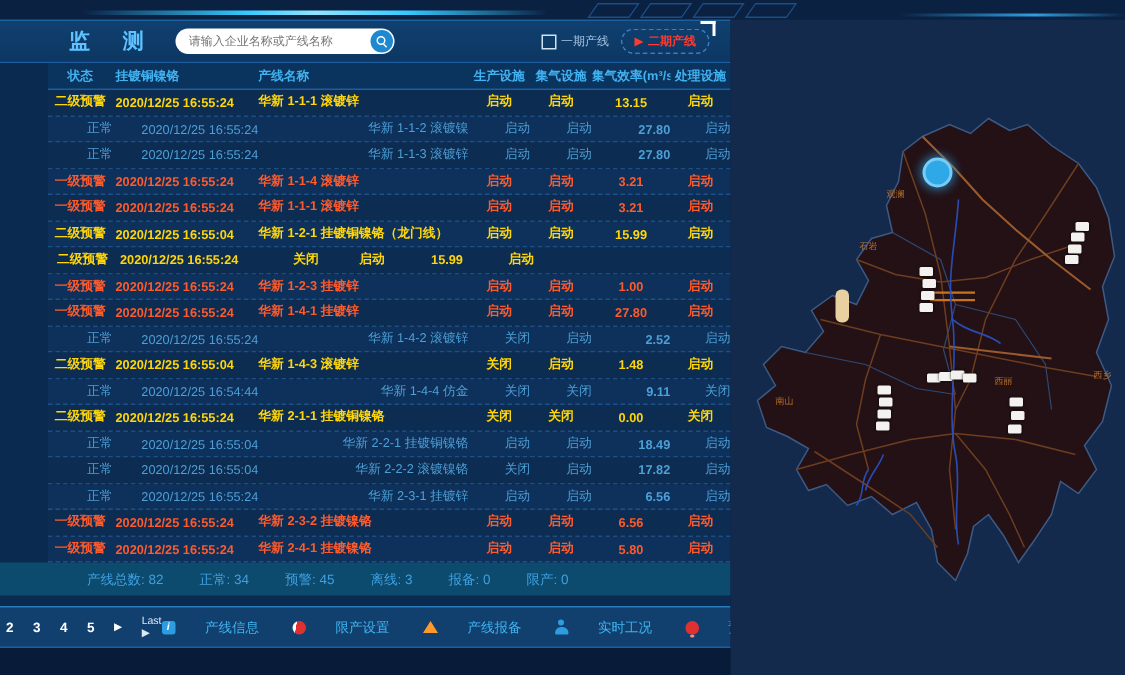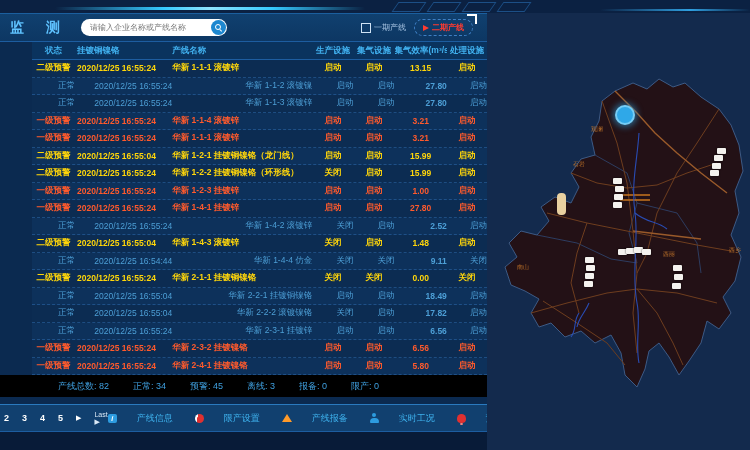--- a/index.html
+++ b/index.html
@@ -12,21 +12,21 @@
     background:linear-gradient(90deg,rgba(53,201,255,0),#35c9ff 35%,#8fe4ff 50%,#35c9ff 70%,rgba(53,201,255,0));}
   .glow-line2{position:absolute;top:9px;left:600px;width:150px;height:2px;
     background:linear-gradient(90deg,rgba(53,201,255,0),#2f9fe0 60%,rgba(53,201,255,0));}
   .deco-slants{position:absolute;left:395px;top:2px;display:flex;gap:7px;}
   .deco-slants i{width:26px;height:8px;border:1px solid #1c4f86;transform:skewX(-35deg);}
 
   
   .left-panel{position:absolute;left:0;top:13px;width:487px;height:419px;background:#0b2a50;}
 
   .panel-header{position:relative;height:27px;background:linear-gradient(#10406f,#0d3763);
-    border-top:1px solid #1b5f9e;display:flex;align-items:center;}
+    border-top:1px solid #1b5f9e;display:flex;align-items:center;padding-left:36px;}
   .page-title{color:#5fc3ff;font-size:14px;font-weight:bold;letter-spacing:9px;margin-left:10px;white-space:nowrap;}
   .search-pill{position:relative;margin-left:12px;width:146px;height:17px;background:#fff;border-radius:9px;
     display:flex;align-items:center;}
   .search-pill input{border:0;outline:none;background:transparent;font-size:8px;color:#333;
     padding:0 2px 0 9px;width:118px;font-family:inherit;}
   .search-btn{position:absolute;right:1px;top:1px;width:15px;height:15px;border-radius:50%;
     background:#1e88d0;display:flex;align-items:center;justify-content:center;}
   .search-btn b{position:relative;width:7px;height:7px;display:block;}
   .search-btn b::before{content:"";position:absolute;left:0;top:0;width:4px;height:4px;border:1px solid #fff;border-radius:50%;}
   .search-btn b::after{content:"";position:absolute;left:5px;top:5px;width:3px;height:1px;background:#fff;transform:rotate(45deg);transform-origin:0 0;}
@@ -52,21 +52,21 @@
   .c2{width:150px;}
   .c3{width:44px;text-align:center;}
   .c4{width:44px;text-align:center;}
   .c5{width:56px;text-align:center;font-weight:bold;}
   .c6{width:43px;text-align:center;}
   .trow.lv0 .c{color:#4d9fd6;text-align:right;}
   .trow.lv1 .c{color:#ff5a2c;font-weight:bold;}
   .trow.lv2 .c{color:#ffd60a;font-weight:bold;}
 
   .summary{height:22px;display:flex;align-items:center;color:#3fa0e0;font-size:9px;
-    padding-left:58px;gap:24px;background:#000000;white-space:nowrap;}
+    padding-left:58px;gap:24px;background:#0c4a6e;white-space:nowrap;}
   .summary b{font-weight:normal;}
 
   .bottom-bar{position:absolute;left:0;bottom:0;width:487px;height:26px;background:#11406f;
     border-top:1px solid #2a7abf;border-bottom:1px solid #1d5da0;display:flex;align-items:center;}
   .pages{display:flex;align-items:center;gap:13px;margin-left:4px;color:#fff;font-size:9px;font-weight:bold;}
   .pages span{cursor:pointer;}
   .pg-next{font-size:7px;}
   .pg-last{font-size:7px;font-weight:normal;color:#dbe9f7;}
   .fbtns{margin-left:auto;display:flex;align-items:center;gap:22px;margin-right:16px;}
   .fbtn{display:flex;align-items:center;color:#3fb4f0;font-size:9px;cursor:pointer;white-space:nowrap;gap:16px;}
@@ -192,21 +192,20 @@
             <div class="c c1">2020/12/25 16:55:04</div>
             <div class="c c2">华新 1-2-1 挂镀铜镍铬（龙门线）</div>
             <div class="c c3">启动</div>
             <div class="c c4">启动</div>
             <div class="c c5">15.99</div>
             <div class="c c6">启动</div>
           </div>
           <div class="trow lv2">
             <div class="c c0">二级预警</div>
             <div class="c c1">2020/12/25 16:55:24</div>
-            <div class="c c2">华新 1-2-2 挂镀铜镍铬（环形线）</div>
             <div class="c c3">关闭</div>
             <div class="c c4">启动</div>
             <div class="c c5">15.99</div>
             <div class="c c6">启动</div>
           </div>
           <div class="trow lv1 alt">
             <div class="c c0">一级预警</div>
             <div class="c c1">2020/12/25 16:55:24</div>
             <div class="c c2">华新 1-2-3 挂镀锌</div>
             <div class="c c3">启动</div>

